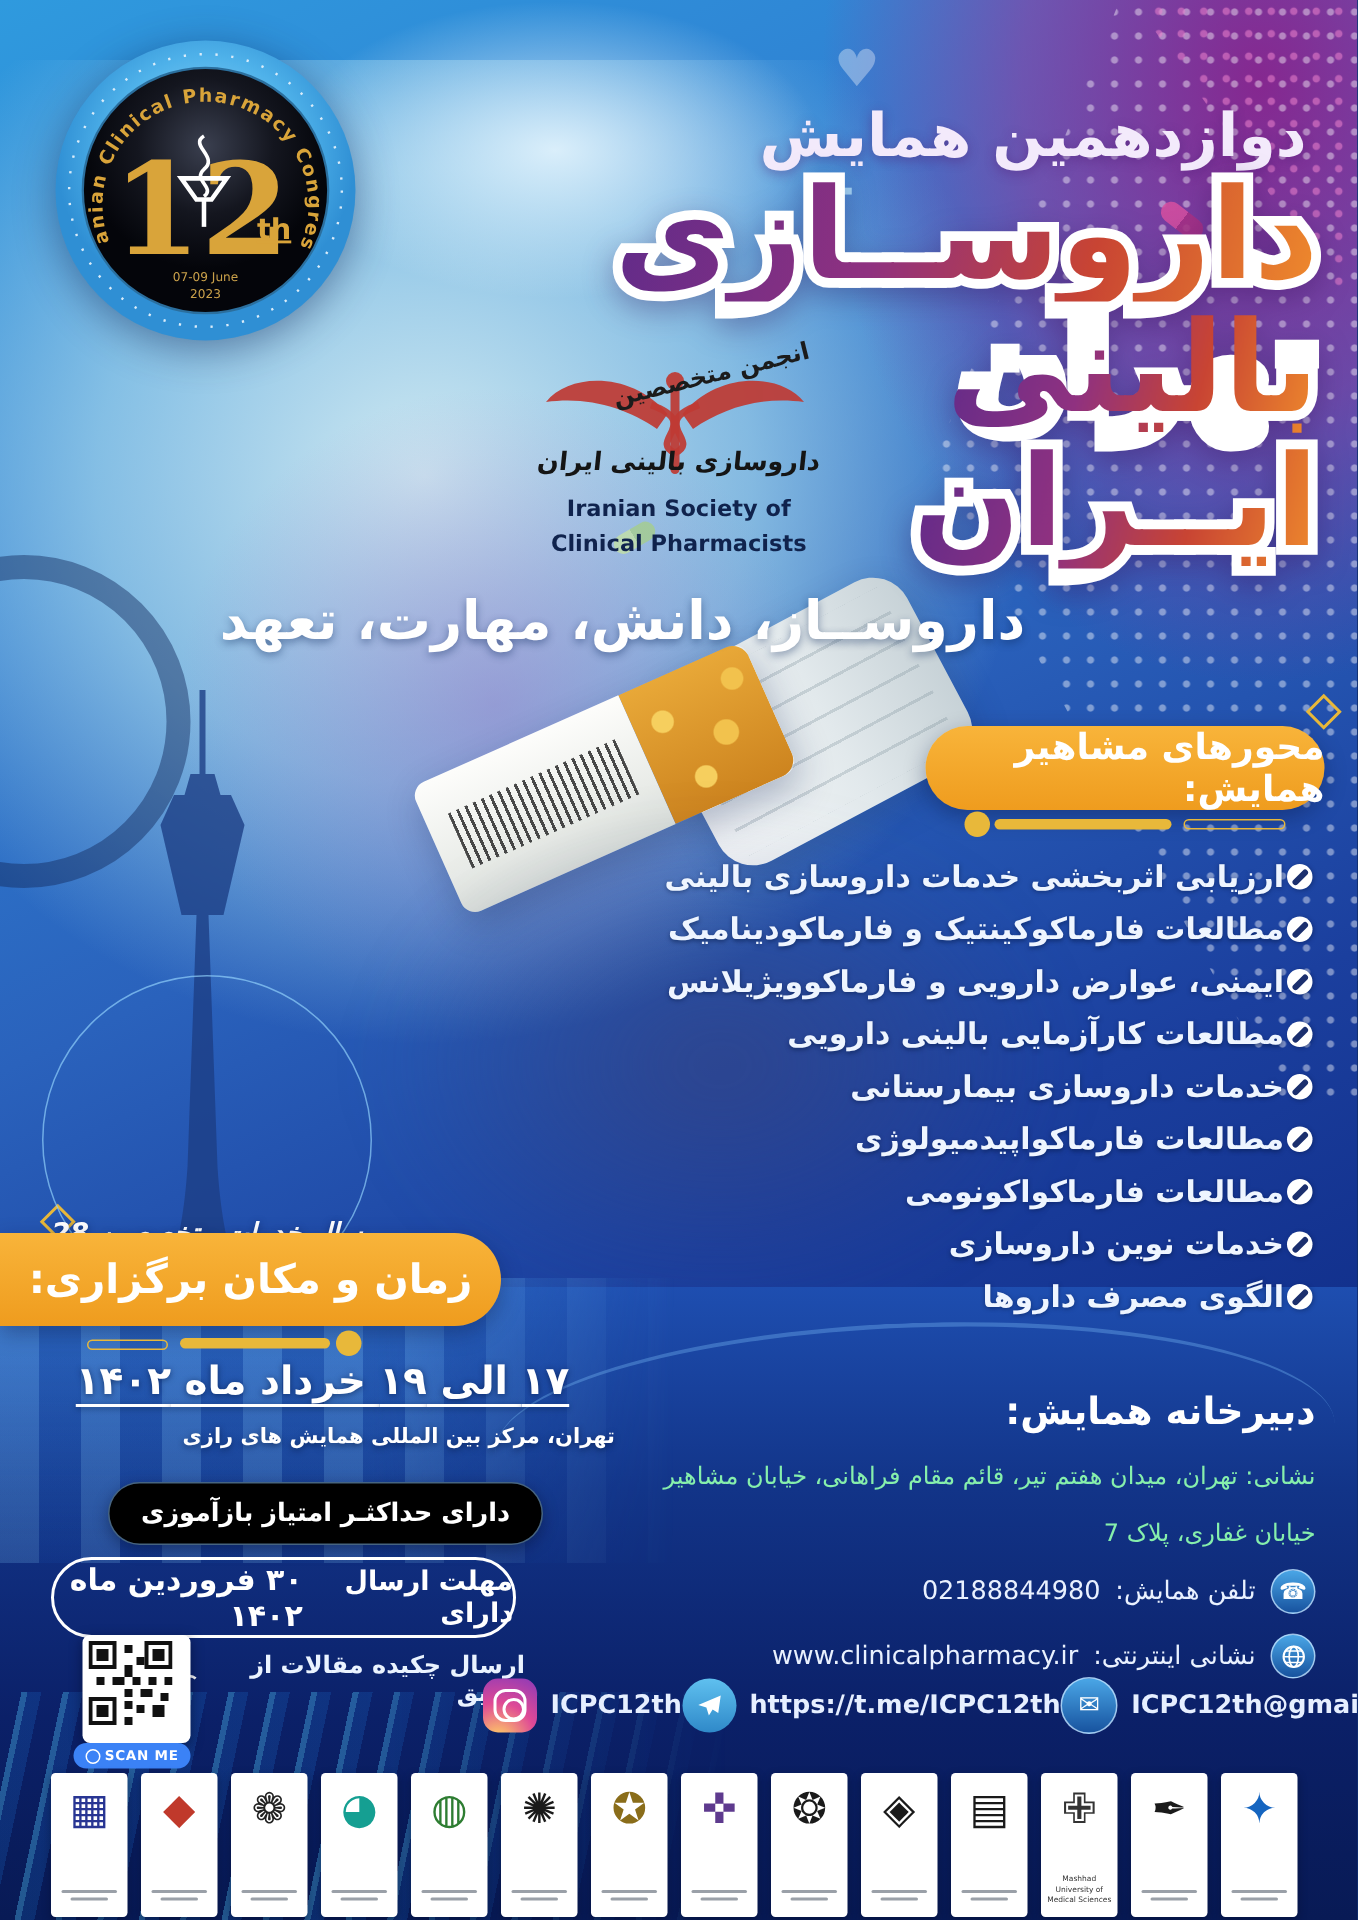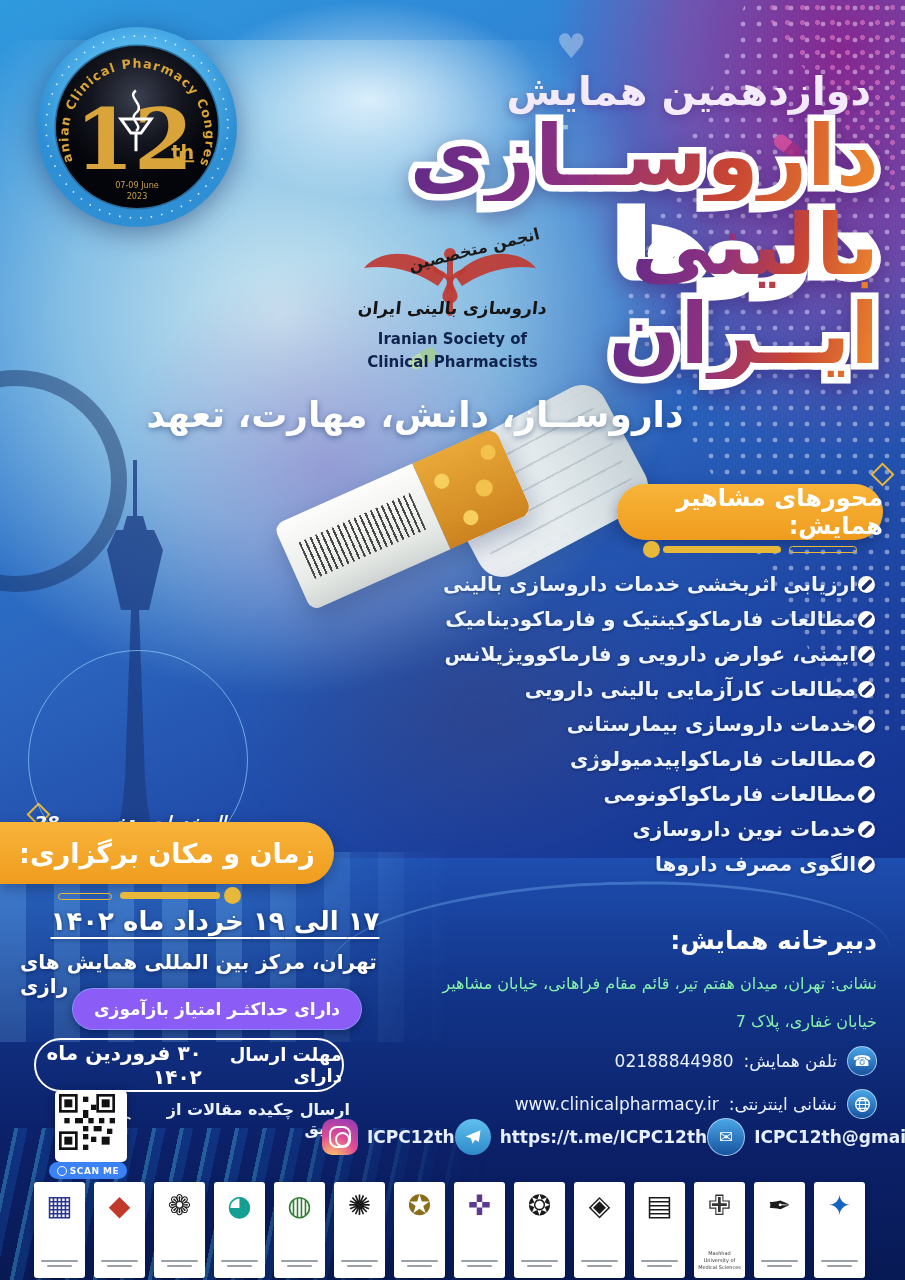--- a/index.html
+++ b/index.html
@@ -117,24 +117,24 @@
   .venue-banner{left:0;top:822px;width:334px;height:62px;border-radius:0 31px 31px 0;
     background:linear-gradient(180deg,#f8b43a,#ef9c1e);display:flex;align-items:center;justify-content:center;
     color:#fff;font-weight:bold;font-size:27px;box-shadow:0 5px 14px rgba(10,20,60,.35);}
   .deco-line-l{left:58px;top:892px;width:175px;height:7px;}
   .deco-line-l .hollow{position:absolute;left:0;top:1px;width:52px;height:5px;border:1.5px solid #e8b83a;border-radius:4px;}
   .deco-line-l .bar{position:absolute;left:62px;top:0;width:100px;height:7px;border-radius:4px;background:#e8b83a;}
   .deco-line-l .dot{position:absolute;left:166px;top:-5px;width:17px;height:17px;border-radius:50%;background:#e8b83a;}
   .venue-date{left:20px;top:906px;width:390px;text-align:center;font-size:26px;font-weight:bold;color:#fff;
     text-decoration:underline;text-underline-offset:7px;text-decoration-thickness:2px;
     text-shadow:0 1px 4px rgba(0,20,60,.6);}
-  .venue-place{left:20px;top:950px;width:390px;text-align:left;font-size:20px;font-weight:bold;color:#fff;
+  .venue-place{left:20px;top:950px;width:390px;text-align:right;font-size:14px;font-weight:bold;color:#fff;
     text-shadow:0 1px 4px rgba(0,20,60,.6);}
   .venue-badge{left:72px;top:988px;width:288px;height:40px;border-radius:21px;
-    background:#8b5cf6;border:1px solid rgba(140,200,255,.5);display:flex;align-items:center;justify-content:center;
+    background:#000000;border:1px solid rgba(140,200,255,.5);display:flex;align-items:center;justify-content:center;
     color:#fff;font-weight:bold;font-size:17px;box-shadow:0 3px 10px rgba(0,10,40,.4);}
 
   .deadline-box{left:34px;top:1038px;width:306px;height:50px;border:2px solid #fff;border-radius:27px;
     display:flex;align-items:center;justify-content:center;gap:9px;direction:rtl;color:#fff;}
   .deadline-label{font-size:18px;font-weight:bold;}
   .deadline-date{font-size:20px;font-weight:bold;}
   .submit-note{left:100px;top:1100px;width:250px;direction:rtl;display:flex;align-items:center;gap:8px;
     color:#eaf3ff;font-size:16px;font-weight:bold;}
   .qr-box{left:55px;top:1090px;width:64px;height:64px;background:#fff;border-radius:5px;padding:4px;
     box-shadow:0 2px 8px rgba(0,10,40,.5);}
@@ -243,21 +243,21 @@
       <path d="M99,64 c-10,6 10,14 0,22 c-8,7 8,12 0,18" stroke-width="2.4"></path>
     </g>
     <text x="134" y="132" font-size="19" font-weight="bold" fill="#d9a43a" text-decoration="underline">th</text>
     <text x="100" y="160" text-anchor="middle" font-size="8" fill="#c9a04a">07-09 June</text>
     <text x="100" y="171" text-anchor="middle" font-size="8" fill="#c9a04a">2023</text>
   </svg>
 
   <div class="abs kicker rtl">دوازدهمین همایش</div>
   <div class="abs big-title">
     <div class="big-line" data-text="داروســازی">داروســازی</div>
-    <div class="big-line" data-text="بالینی">داروها</div>
+    <div class="big-line" data-text="بالینی">تهران</div>
     <div class="big-line" data-text="ایــران">ایــران</div>
   </div>
 
   <div class="abs society">
     <svg width="200" height="78" viewBox="0 0 200 78">
       <g fill="#bf3a33" opacity="0.92">
         <path d="M95,36 C72,8 30,8 14,28 C42,24 68,32 88,46 Z"></path>
         <path d="M105,36 C128,8 170,8 186,28 C158,24 132,32 112,46 Z"></path>
         <circle cx="100" cy="14" r="6"></circle>
         <rect x="97" y="18" width="6" height="58" rx="3"></rect>

